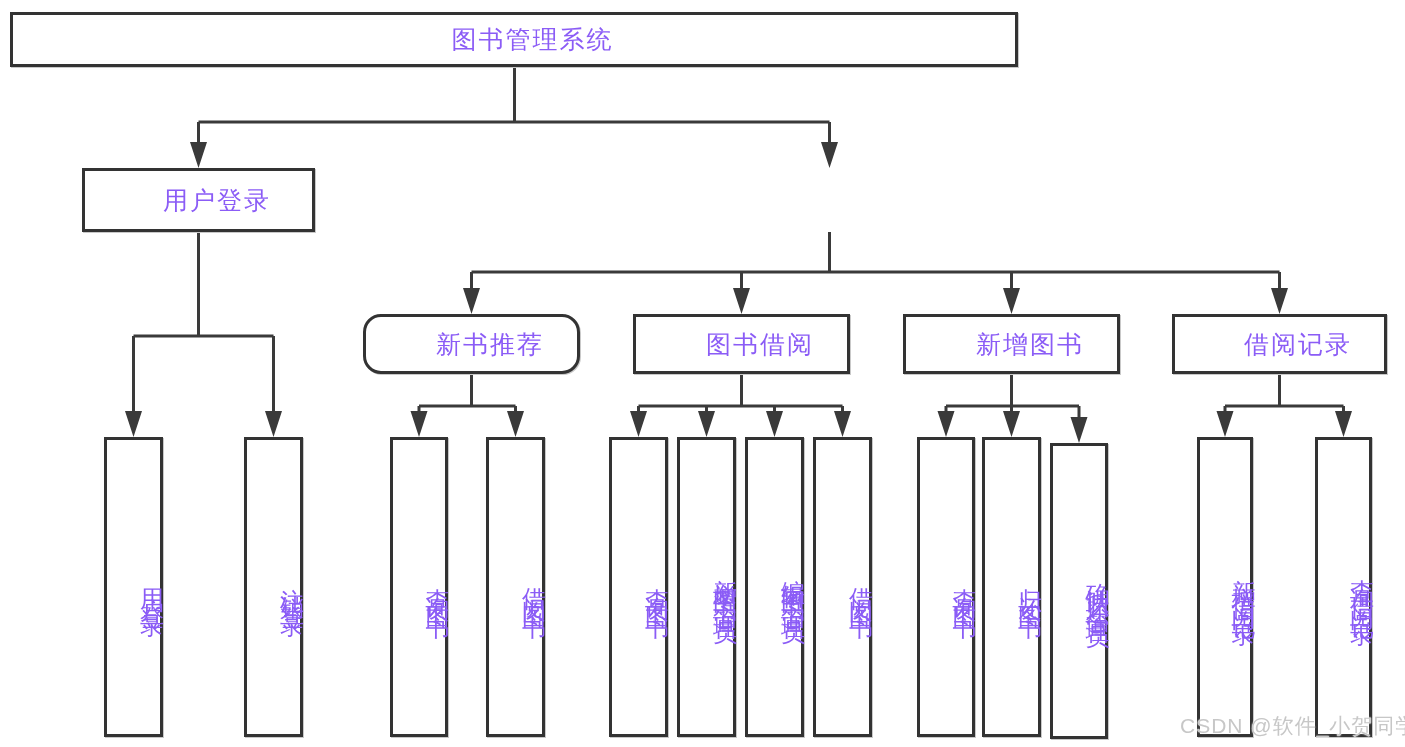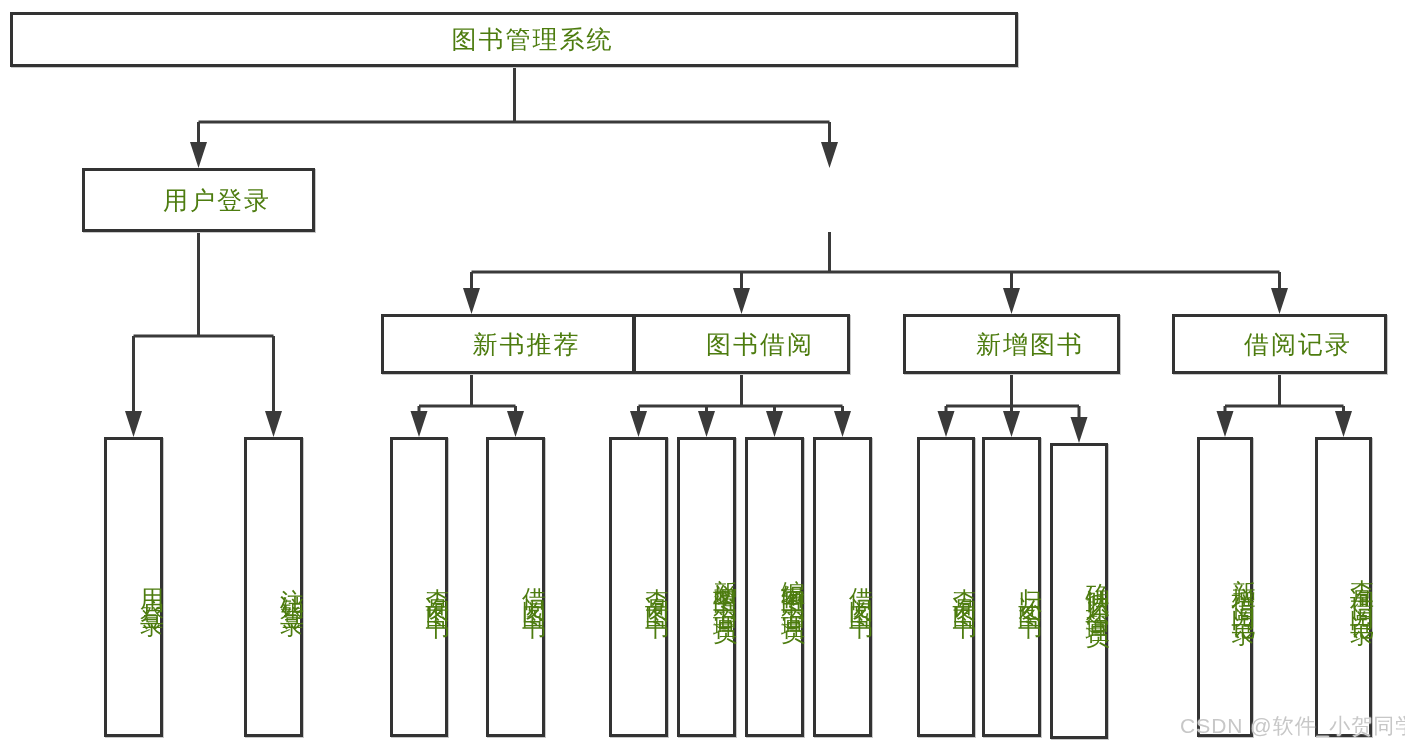--- a/index.html
+++ b/index.html
@@ -15,21 +15,21 @@
     position: absolute;
     left: 0; top: 0;
     width: 1405px; height: 747px;
     z-index: 1;
   }
   .node {
     position: absolute;
     box-sizing: border-box;
     background: #ffffff;
     border: 3px solid #333333;
-    color: #4d7c0f;
+    color: #8b5cf6;
     display: flex;
     align-items: center;
     justify-content: center;
     z-index: 2;
     box-shadow: 1px 1px 0 #c9c9c9;
     padding-left: 37px;
   }
   .hnode {
     font-size: 25px;
     letter-spacing: 2px;
@@ -117,21 +117,21 @@
       M1003 411 L1020 411 L1011.5 437 Z
       M1070.5 417 L1087.5 417 L1079 443 Z
       M1216.5 411 L1233.5 411 L1225 437 Z
       M1335 411 L1352 411 L1343.5 437 Z"></path>
   </svg>
 
   <div class="node hnode" style="left:10px; top:12px; width:1008px; height:55px;">图书管理系统</div>
 
   <div class="node hnode" style="left:82px; top:168px; width:233px; height:64px;">用户登录</div>
 
-  <div class="node hnode" style="left:381px; top:314px; width:254px; height:60px;">新书推荐</div>
+  <div class="node hnode" style="left:363px; top:314px; width:217px; height:60px;border-radius:18px;">新书推荐</div>
   <div class="node hnode" style="left:633px; top:314px; width:217px; height:60px;">图书借阅</div>
   <div class="node hnode" style="left:903px; top:314px; width:217px; height:60px;">新增图书</div>
   <div class="node hnode" style="left:1172px; top:314px; width:215px; height:60px;">借阅记录</div>
 
   <div class="node leaf ls-4" style="left:104px; top:437px; width:59px; height:300px;">用户登录</div>
   <div class="node leaf ls-4" style="left:244px; top:437px; width:59px; height:300px;">注销登录</div>
 
   <div class="node leaf ls-4" style="left:390px; top:437px; width:58px; height:300px;">查询图书</div>
   <div class="node leaf ls-4" style="left:486px; top:437px; width:59px; height:300px;">借阅图书</div>
 

